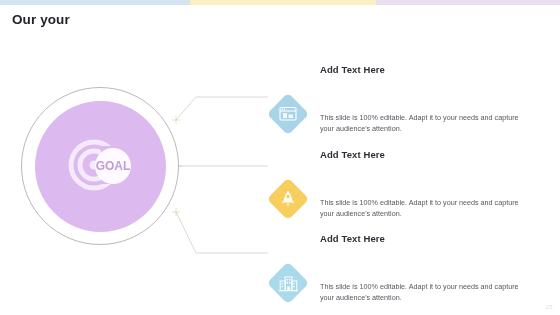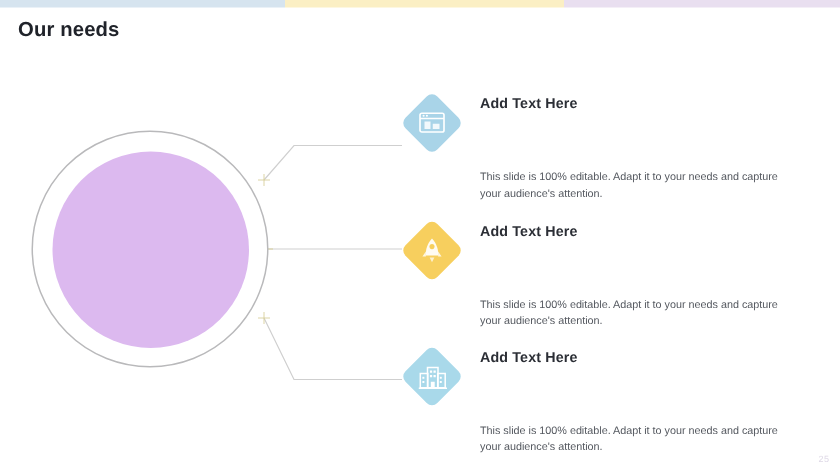--- a/index.html
+++ b/index.html
@@ -91,21 +91,21 @@
     top: 0;
     width: 560px;
     height: 315px;
     pointer-events: none;
   }
 
   
   .item-row {
     position: absolute;
     display: flex;
-    align-items: flex-start;
+    align-items: flex-end;
     width: 290px;
   }
   #item-row-0 { left: 268px; top: 62px; }
   #item-row-1 { left: 268px; top: 147px; }
   #item-row-2 { left: 268px; top: 231px; }
 
   .item-icon-wrap {
     position: relative;
     width: 40px;
     height: 40px;
@@ -162,38 +162,51 @@
 <body>
 
 <div id="slide">
 
   <div id="top-bar">
     <div class="bar-seg blue"></div>
     <div class="bar-seg yellow"></div>
     <div class="bar-seg purple"></div>
   </div>
 
-  <div id="page-title">Our needs</div>
+  <div id="page-title">Our your</div>
 
   <svg id="connectors" viewBox="0 0 560 315" width="560" height="315">
 
     <path d="M 176,120 L 196,97 L 268,97" fill="none" stroke="#cfcfcf" stroke-width="0.8"></path>
 
     <path d="M 178,166 L 268,166" fill="none" stroke="#cfcfcf" stroke-width="0.8"></path>
 
     <path d="M 176,212 L 196,253 L 268,253" fill="none" stroke="#cfcfcf" stroke-width="0.8"></path>
 
     <path d="M 174,166 L 182,166 M 178,162 L 178,170" stroke="#d8cf9b" stroke-width="0.8" fill="none"></path>
     <path d="M 172,120 L 180,120 M 176,116 L 176,124" stroke="#d8cf9b" stroke-width="0.6" fill="none"></path>
     <path d="M 172,212 L 180,212 M 176,208 L 176,216" stroke="#d8cf9b" stroke-width="0.6" fill="none"></path>
   </svg>
 
   <div id="goal-graphic">
     <div id="goal-outer-ring"></div>
     <div id="goal-inner-circle"></div>
+    <div id="goal-icon">
+      <svg width="70" height="54" viewBox="0 0 70 54">
+
+        <circle cx="27" cy="27" r="23" fill="none" stroke="#f4eafb" stroke-width="5"></circle>
+        <circle cx="27" cy="27" r="14" fill="none" stroke="#f4eafb" stroke-width="5"></circle>
+        <circle cx="27" cy="27" r="4.5" fill="#f4eafb"></circle>
+
+        <rect x="34" y="8" width="34" height="38" fill="#dcb9ef"></rect>
+
+        <circle cx="46" cy="28" r="18" fill="#fdfbff"></circle>
+        <text x="46" y="32" text-anchor="middle" font-family="'Liberation Sans', sans-serif" font-size="12" font-weight="bold" fill="#c39ada">GOAL</text>
+      </svg>
+    </div>
   </div>
 
   <div class="item-row" id="item-row-0">
     <div class="item-icon-wrap">
       <div class="item-diamond" style="background:#a9d4e8;"></div>
       <div class="item-glyph">
         <svg width="18" height="16" viewBox="0 0 18 16">
           <rect x="1" y="1.5" width="16" height="12.5" rx="1.2" fill="none" stroke="#ffffff" stroke-width="1.1"></rect>
           <line x1="1" y1="5" x2="17" y2="5" stroke="#ffffff" stroke-width="1.1"></line>
           <circle cx="3.4" cy="3.2" r="0.7" fill="#ffffff"></circle>

